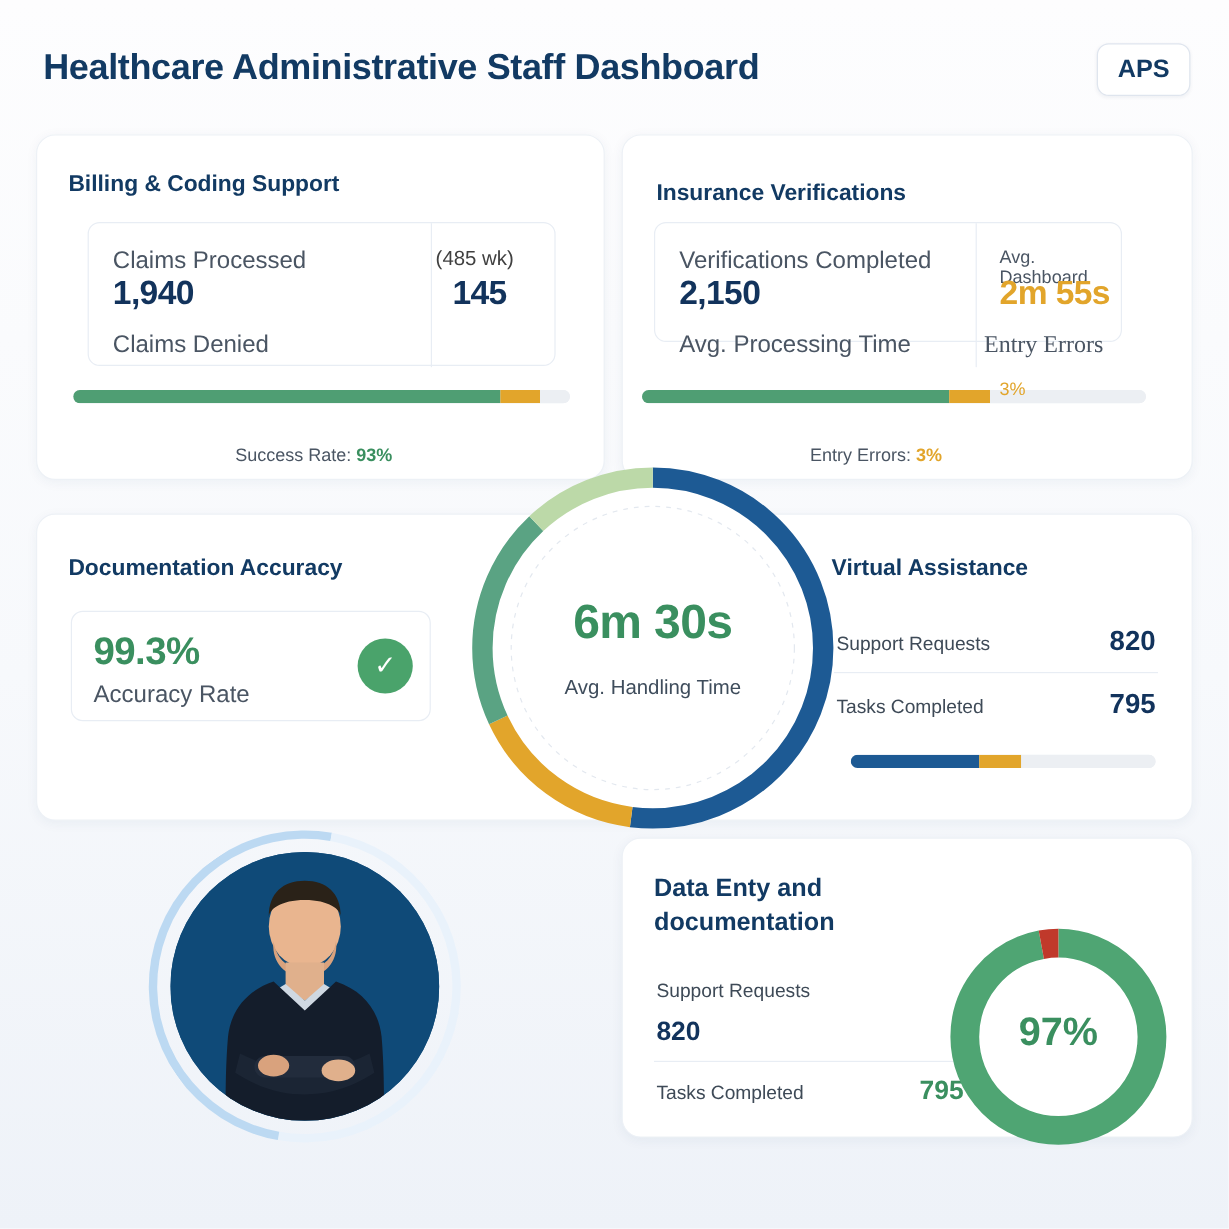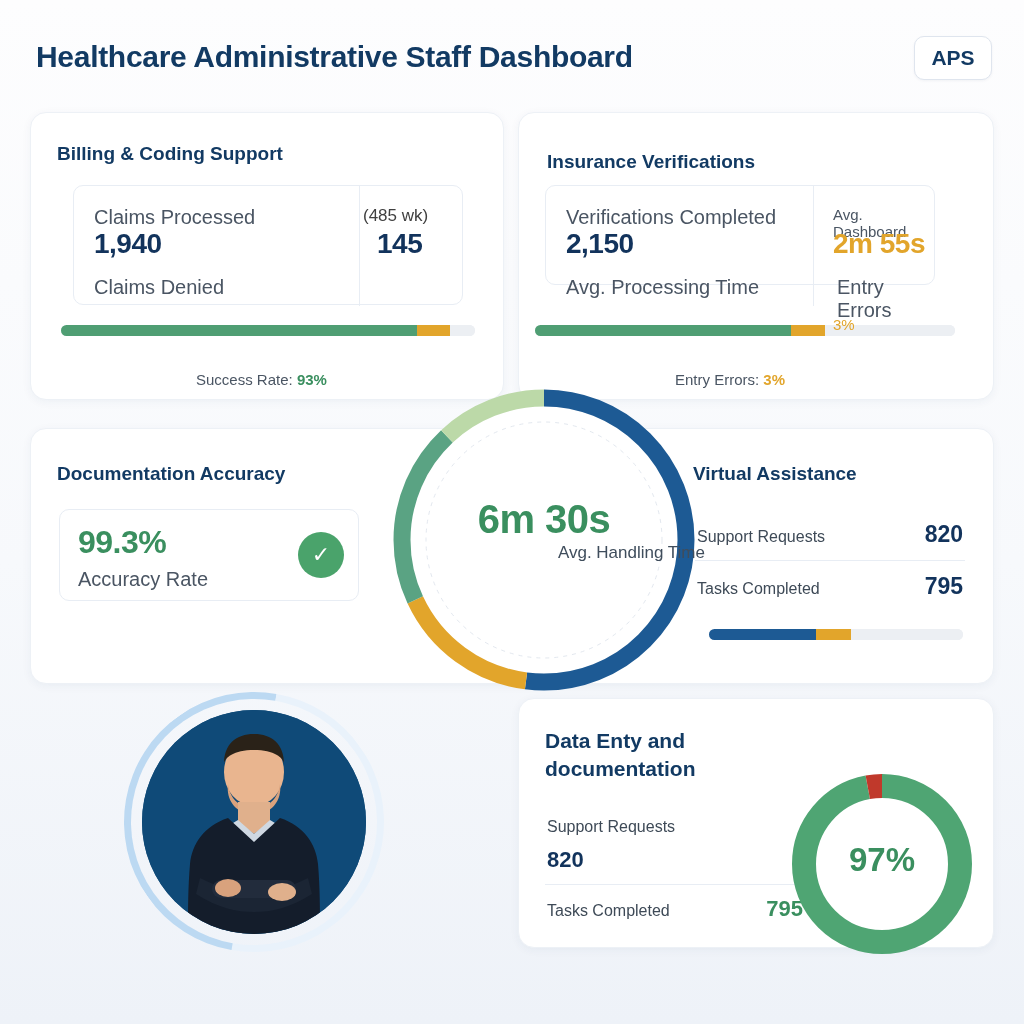--- a/index.html
+++ b/index.html
@@ -79,21 +79,21 @@
   
   #card-insurance { left: 518px; top: 112px; width: 476px; height: 288px; }
   #card-insurance .card-title { position: absolute; left: 28px; top: 38px; }
   #ins-panel { position: absolute; left: 26px; top: 72px; width: 390px; height: 100px; }
   #ins-panel .divider { position: absolute; left: 267px; top: 0; width: 1px; height: 120px; background: #e8edf4; }
   #ins-ver-label { position: absolute; left: 20px; top: 20px; }
   #ins-ver-value { position: absolute; left: 20px; top: 42px; }
   #ins-avg-label { position: absolute; left: 20px; top: 90px; }
   #ins-proc-label { position: absolute; left: 287px; top: 20px; font-size: 15px; color: #4a5563; }
   #ins-proc-value { position: absolute; left: 287px; top: 42px; }
-  #ins-entry-label { position: absolute; left: 291px; top: 90px; }
+  #ins-entry-label { position: absolute; left: 274px; top: 90px; font-family: Liberation Serif, serif; }
   #ins-bar { position: absolute; left: 16px; top: 212px; width: 420px; }
   #ins-bar-pct { position: absolute; left: 314px; top: 203px; font-size: 15px; color: #e2a52b; }
   #ins-caption { position: absolute; left: 156px; top: 258px; }
 
   
   #card-middle { left: 30px; top: 428px; width: 964px; height: 256px; }
   #doc-title { position: absolute; left: 26px; top: 34px; }
   #doc-panel { position: absolute; left: 28px; top: 80px; width: 300px; height: 92px; }
   #doc-acc-value { position: absolute; left: 18px; top: 14px; font-size: 32px; font-weight: 700; color: #3a8f5f; letter-spacing: -0.5px; }
   #doc-acc-label { position: absolute; left: 18px; top: 58px; }
@@ -111,21 +111,21 @@
   .va-row .v { font-size: 23px; font-weight: 700; color: #12335c; }
   #va-bar { position: absolute; left: 678px; top: 200px; width: 254px; }
 
   
   #donut-wrap { position: absolute; left: 352px; top: -50px; width: 322px; height: 322px; }
   #donut-center-value {
     position: absolute; left: 0; right: 0; top: 118px; text-align: center;
     font-size: 40px; font-weight: 700; color: #3a8f5f; letter-spacing: -0.5px;
   }
   #donut-center-label {
-    position: absolute; left: 0; right: 0; top: 164px; text-align: right;
+    position: absolute; left: 0; right: 0; top: 184px; text-align: center;
     font-size: 17px; color: #3f4d5c;
   }
 
   
   #avatar-wrap { position: absolute; left: 124px; top: 692px; width: 260px; height: 260px; }
   #avatar-ring {
     position: absolute; inset: 0; border-radius: 50%;
     border: 7px solid #bcd9f2; border-bottom-color: #e9f2fb; border-right-color: #e9f2fb;
     transform: rotate(-35deg);
   }

